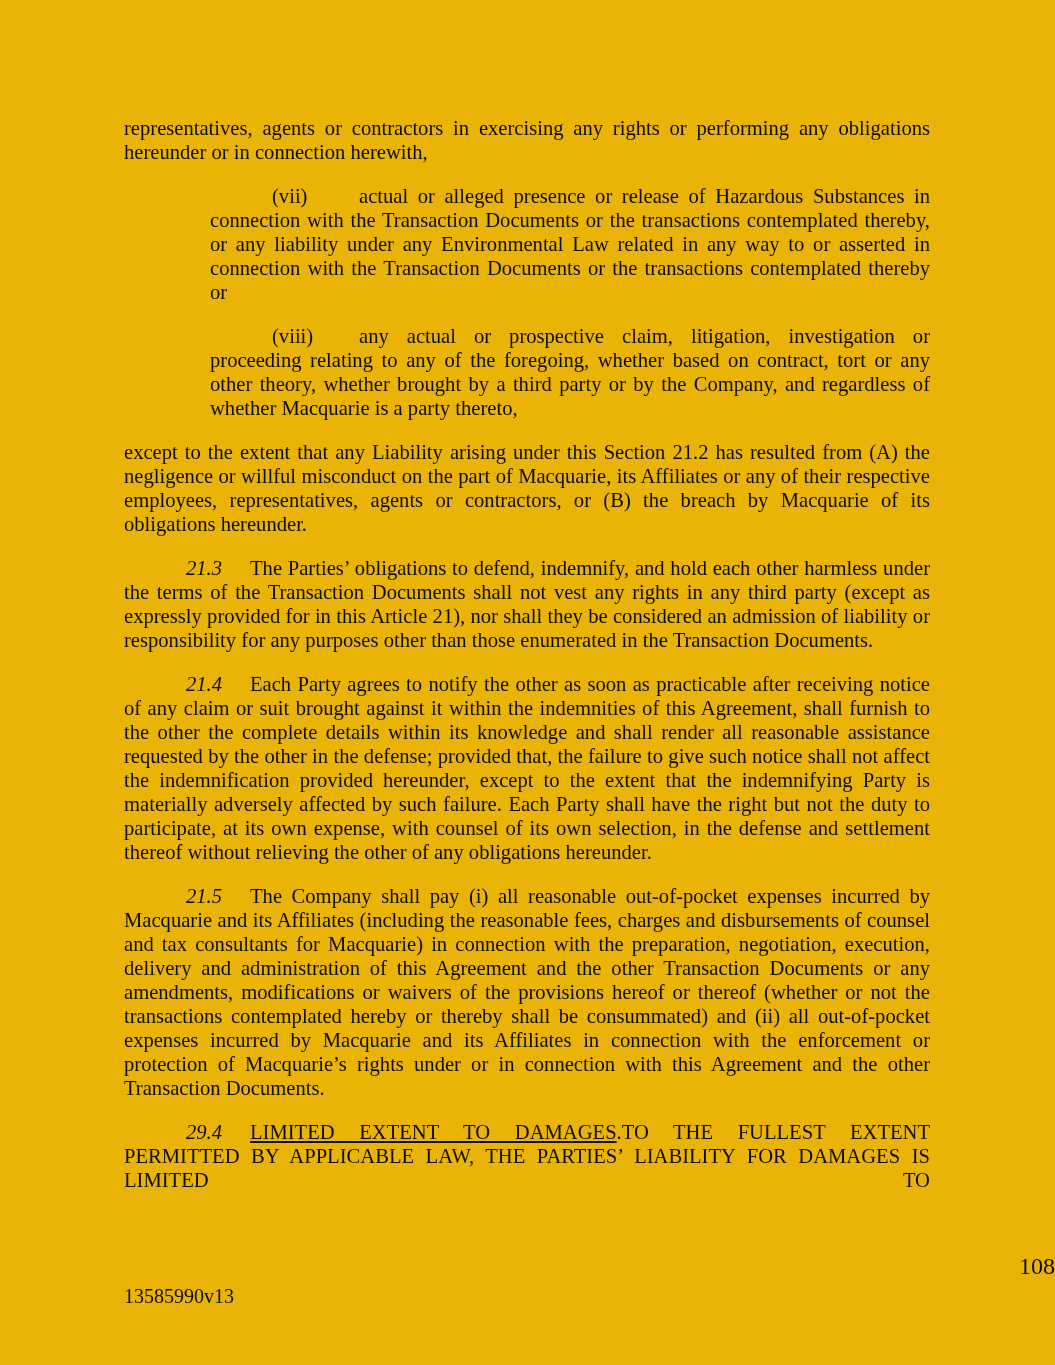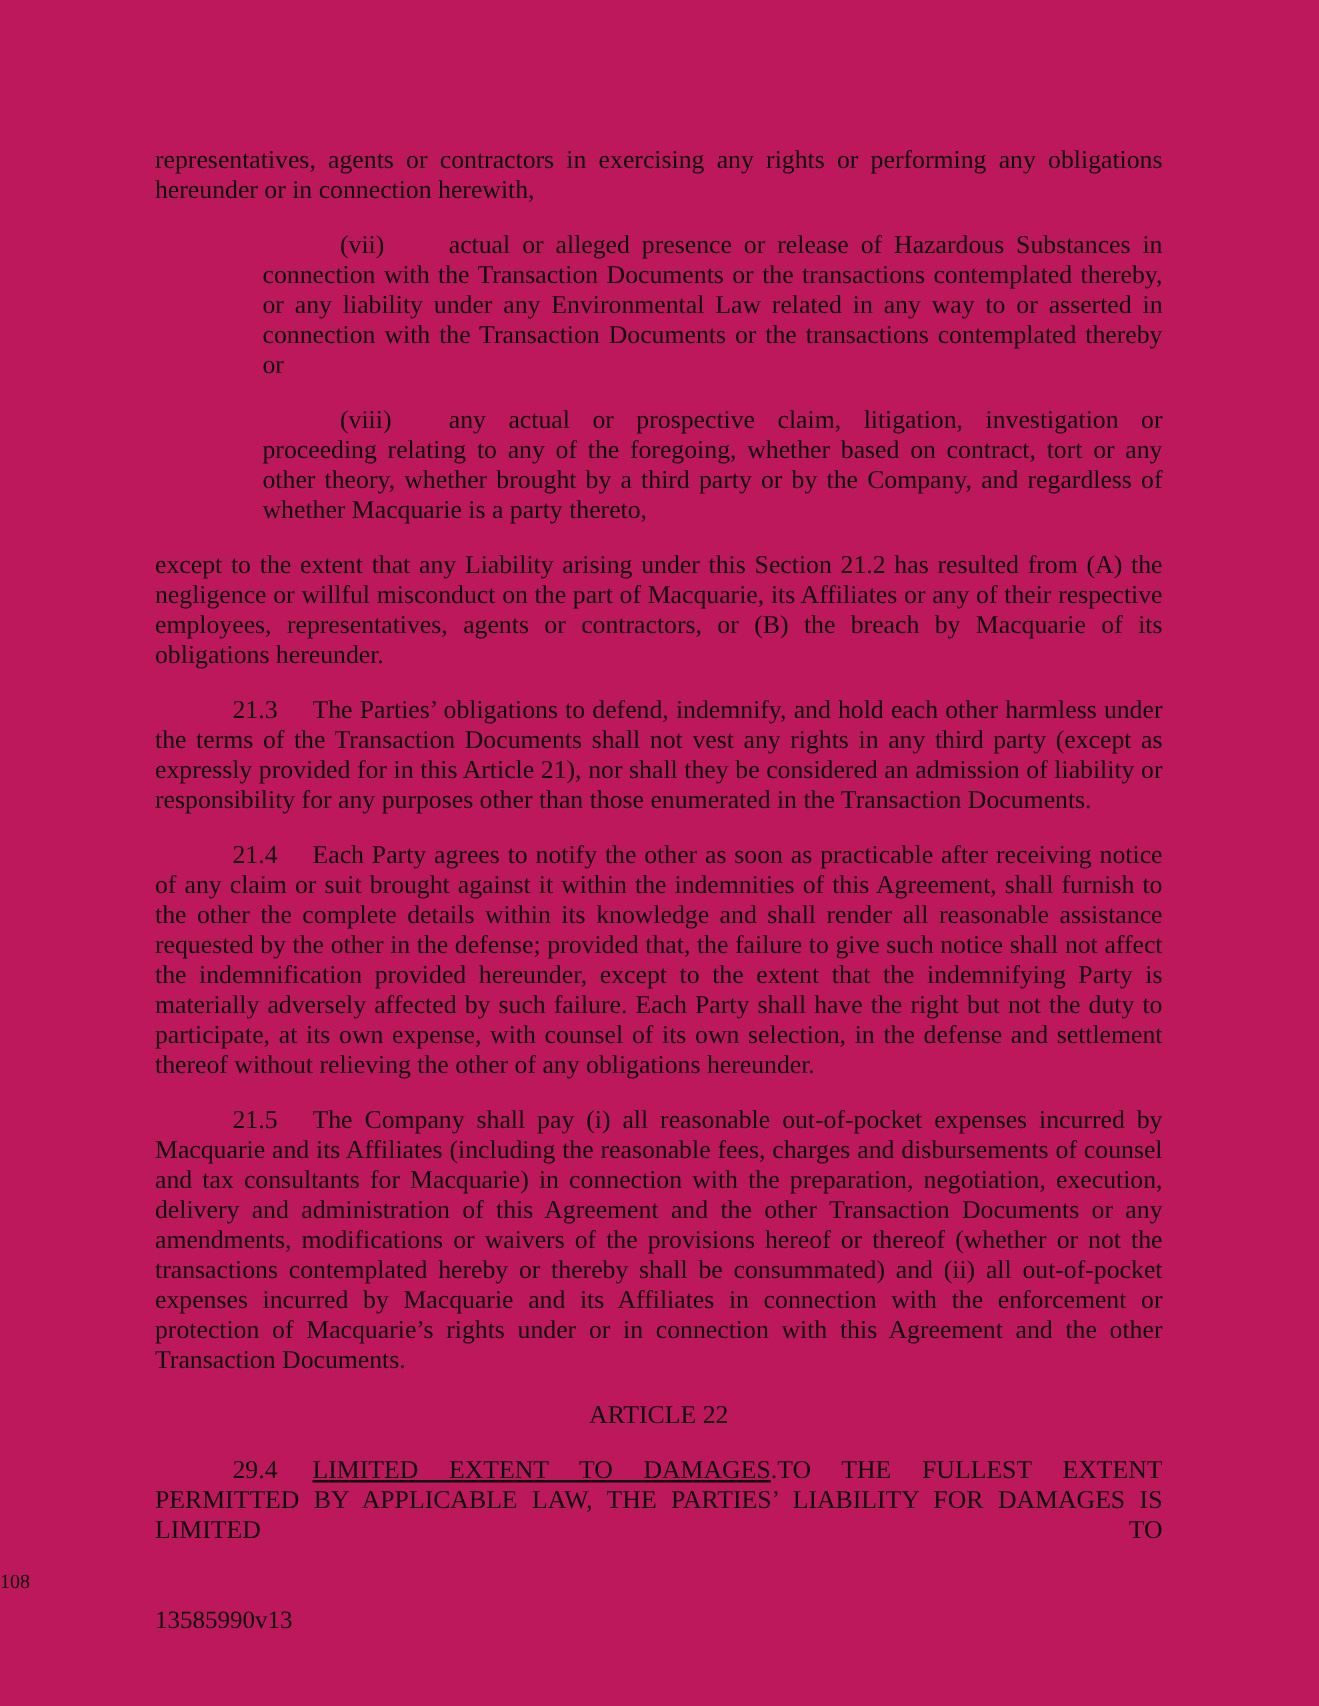--- a/index.html
+++ b/index.html
@@ -4,21 +4,21 @@
 <style>
   html, body {
     margin: 0;
     padding: 0;
     background: #ffffff;
   }
   .page {
     position: relative;
     width: 1055px;
     height: 1365px;
-    background: #be185d;
+    background: #eab308;
     font-family: "Liberation Serif", "DejaVu Serif", serif;
     font-size: 20.6px;
     line-height: 24px;
     color: #0d0d0d;
     box-sizing: border-box;
     padding: 116px 125px 0 124px;
     overflow: hidden;
   }
   .para {
     text-align: justify;
@@ -27,20 +27,21 @@
   .para.indent-block {
     margin-left: 86px;
   }
   .para.first-indent {
     text-indent: 62px;
   }
   .sec-num {
     display: inline-block;
     width: 64px;
     text-indent: 0;
+    font-style: italic;
   }
   .clause-label {
     display: inline-block;
     width: 87px;
     text-indent: 0;
   }
   .heading {
     text-align: center;
     margin: 0;
   }
@@ -53,22 +54,22 @@
   .para.caps-para {
     text-align: justify;
     text-align-last: justify;
     margin-bottom: 0;
   }
   .page-number {
     position: absolute;
     top: 1254px;
     left: 0;
     width: 1055px;
-    text-align: left;
-    font-size: 16px;
+    text-align: right;
+    font-size: 24px;
   }
   .doc-id {
     position: absolute;
     top: 1284px;
     left: 124px;
     font-size: 20px;
   }
 </style>
 </head>
 <body>
@@ -83,21 +84,20 @@
 
   <p class="para">except to the extent that any Liability arising under this Section 21.2 has resulted from (A) the negligence or willful misconduct on the part of Macquarie, its Affiliates or any of their respective employees, representatives, agents or contractors, or (B) the breach by Macquarie of its obligations hereunder.</p>
 
   <p class="para first-indent"><span class="sec-num">21.3</span><span>The Parties’ obligations to defend, indemnify, and hold each other harmless under the terms of the Transaction Documents shall not vest any rights in any third party (except as expressly provided for in this Article 21), nor shall they be considered an admission of liability or responsibility for any purposes other than those enumerated in the Transaction Documents.</span></p>
 
   <p class="para first-indent"><span class="sec-num">21.4</span><span>Each Party agrees to notify the other as soon as practicable after receiving notice of any claim or suit brought against it within the indemnities of this Agreement, shall furnish to the other the complete details within its knowledge and shall render all reasonable assistance requested by the other in the defense; provided that, the failure to give such notice shall not affect the indemnification provided hereunder, except to the extent that the indemnifying Party is materially adversely affected by such failure.  Each Party shall have the right but not the duty to participate, at its own expense, with counsel of its own selection, in the defense and settlement thereof without relieving the other of any obligations hereunder.</span></p>
 
   <p class="para first-indent"><span class="sec-num">21.5</span><span>The Company shall pay (i) all reasonable out-of-pocket expenses incurred by Macquarie and its Affiliates (including the reasonable fees, charges and disbursements of counsel and tax consultants for Macquarie) in connection with the preparation, negotiation, execution, delivery and administration of this Agreement and the other Transaction Documents or any amendments, modifications or waivers of the provisions hereof or thereof (whether or not the transactions contemplated hereby or thereby shall be consummated) and (ii) all out-of-pocket expenses incurred by Macquarie and its Affiliates in connection with the enforcement or protection of Macquarie’s rights under or in connection with this Agreement and the other Transaction Documents.</span></p>
 
   <p class="heading">
-      <span class="hline">ARTICLE 22</span>
     </p>
 
   <p class="para first-indent caps-para" style="margin-top:20px"><span class="sec-num">29.4</span><span class="underlined">LIMITED EXTENT TO DAMAGES</span><span>.TO THE FULLEST EXTENT PERMITTED BY APPLICABLE LAW, THE PARTIES’ LIABILITY FOR DAMAGES IS LIMITED TO</span></p>
 
   <div class="page-number">108</div>
 
   <div class="doc-id">13585990v13</div>
 
 </div>
 

